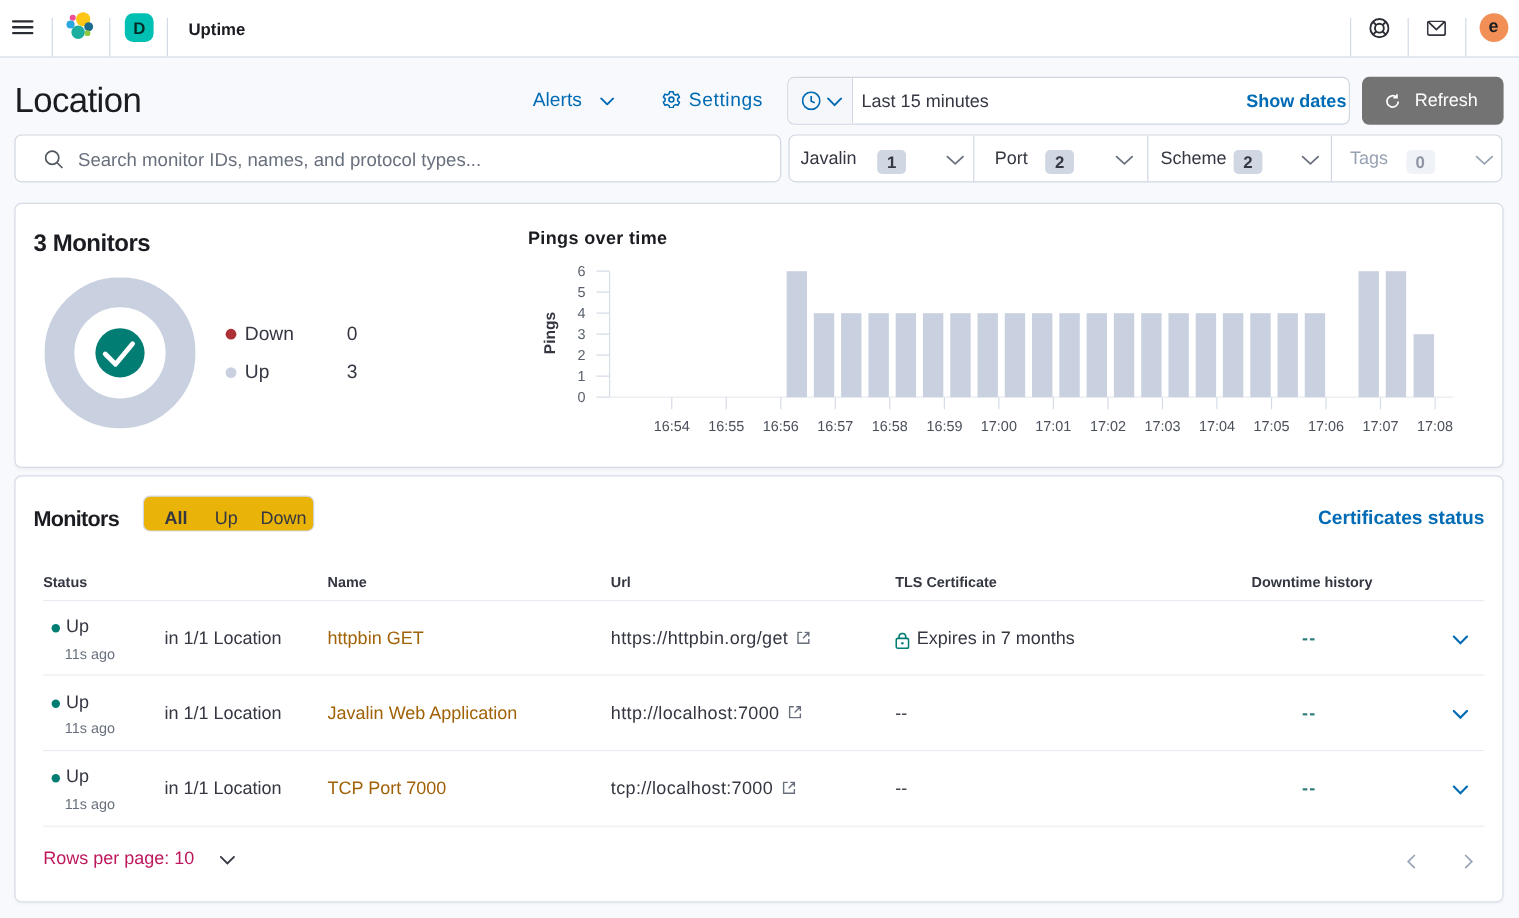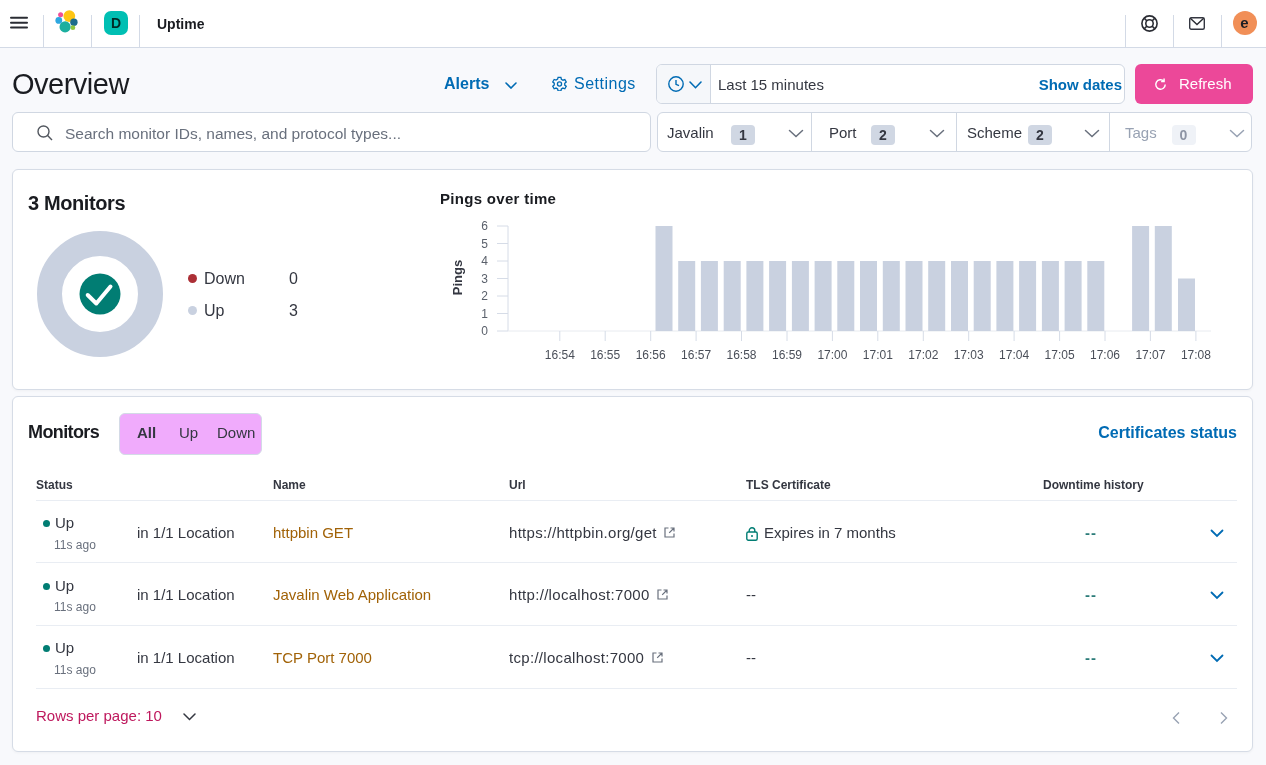--- a/index.html
+++ b/index.html
@@ -8,47 +8,47 @@
   .abs { position:absolute; }
   
   #topbar { position:absolute; left:0; top:0; width:1266px; height:48px; background:#fff; border-bottom:1px solid #d3dae6; }
   .vsep { position:absolute; top:15px; bottom:0; width:1px; background:#d3dae6; }
   #uptime-title { position:absolute; left:157px; top:16px; font-size:14px; font-weight:700; color:#1a1c21; }
   .dbadge { position:absolute; left:104px; top:11px; width:24px; height:24px; border-radius:7px; background:#00bfb3; color:#002b26; font-size:14px; font-weight:700; text-align:center; line-height:24px; }
   .avatar { position:absolute; left:1232.5px; top:11px; width:24px; height:24px; border-radius:50%; background:#f18f57; color:#1d1e24; font-size:15px; font-weight:700; text-align:center; line-height:24px; }
   
   #h1 { position:absolute; left:12px; top:68px; font-size:29px; font-weight:400; color:#1a1c21; letter-spacing:-0.5px; }
   .bluelink { color:#006bb4; text-decoration:none; }
-  #alerts { position:absolute; left:444px; top:75px; font-size:16px; font-weight:700; }
+  #alerts { position:absolute; left:444px; top:75px; font-size:16px; font-weight:400; }
   #settings { position:absolute; left:552px; top:75px; font-size:16px; font-weight:500; }
   #datepicker { position:absolute; left:656px; top:64px; width:469px; height:40px; background:#fff; border:1px solid #d0d7e2; border-radius:6px;text-align:center; }
   #dp-quick { position:absolute; left:0; top:0; width:54px; height:38px; background:#f5f7fa; border-right:1px solid #d0d7e2; border-radius:5px 0 0 5px; }
   #dp-text { position:absolute; left:61px; top:11px; font-size:15px; color:#343741; }
   #showdates { position:absolute; right:2px; top:11px; font-size:15px; font-weight:600; color:#006bb4; }
-  #refresh { position:absolute; left:1135px; top:64px; width:118px; height:40px; background:#ec4899; border-radius:6px; color:#fff; }
+  #refresh { position:absolute; left:1135px; top:64px; width:118px; height:40px; background:#737373; border-radius:6px; color:#fff; }
   #refresh span { position:absolute; left:44px; top:11px; font-size:15px; font-weight:500; }
   
   #search { position:absolute; left:12px; top:112px; width:639px; height:40px; background:#fff; border:1px solid #d0d7e2; border-radius:6px; }
   #search .ph { position:absolute; left:52px; top:12px; font-size:15.5px; color:#69707d; }
   #filters { position:absolute; left:657px; top:112px; width:595px; height:40px; background:#fff; border:1px solid #d0d7e2; border-radius:6px; }
   .fdiv { position:absolute; top:0; bottom:0; width:1px; background:#d0d7e2; }
   .ftext { position:absolute; top:11px; font-size:15px; color:#343741; }
   .fbadge { position:absolute; top:12px; width:24px; height:20px; border-radius:4px; background:#d0d7e3; color:#343741; font-size:14px; font-weight:700; text-align:center; line-height:20px; }
   .fchev { position:absolute; top:16px; }
   
   .panel { position:absolute; left:12px; width:1241px; background:#fff; border:1px solid #d6dce6; border-radius:6px; box-shadow:0 1px 3px rgba(0,0,0,0.04); }
   #panel1 { top:169px; height:221px; }
   #panel2 { top:396px; height:356px; }
   #p1title { position:absolute; left:28px; top:191.5px; font-size:20px; font-weight:700; color:#1a1c21; letter-spacing:-0.4px; }
   
   .dot { position:absolute; width:9px; height:9px; border-radius:50%; }
   .legtext { position:absolute; font-size:16px; color:#343741; }
   
   #p2title { position:absolute; left:28px; top:422px; font-size:18px; font-weight:700; color:#1a1c21; letter-spacing:-0.6px; }
-  #tabs { position:absolute; left:119px; top:413px; width:143px; height:42px; background:#f0abfc; border:1px solid #d3dae6; border-radius:6px; font-size:15px; }
+  #tabs { position:absolute; left:119px; top:413px; width:143px; height:30px; background:#eab308; border:1px solid #d3dae6; border-radius:6px; font-size:15px; }
   #tabs span { position:absolute; top:10px; }
   #certlink { position:absolute; right:29px; top:424px; font-size:16px; font-weight:600; color:#006bb4; }
   .cell.hdr { font-size:12px; font-weight:700; color:#343741; }
   .rowline { position:absolute; left:36px; right:29px; height:1px; background:#e9edf3; }
   
   .cell.small { font-size:12px; color:#69707d; }
   .cell { position:absolute; font-size:15px; color:#343741; }
   .namelink { color:#a16207; }
   .urlcell { letter-spacing:0.3px; }
   .tealdash { color:#2b7c79; font-weight:700; letter-spacing:1px; }
@@ -92,21 +92,21 @@
   <div class="vsep" style="left:1173px"></div>
 
   <svg class="abs" style="left:1189px;top:17px" width="16" height="13" viewBox="0 0 16 13">
     <rect x="0.7" y="0.7" width="14.6" height="11.6" rx="1.5" fill="none" stroke="#343741" stroke-width="1.4"></rect>
     <path d="M1.3 1.3 L8 7.6 L14.7 1.3" fill="none" stroke="#2a2c33" stroke-width="1.4"></path>
   </svg>
   <div class="vsep" style="left:1221px"></div>
   <div class="avatar">e</div>
 </div>
 
-<div id="h1">Overview</div>
+<div id="h1">Location</div>
 <div id="alerts" class="bluelink">Alerts
   <svg style="margin-left:11px" width="12" height="7" viewBox="0 0 12 7">
       <path d="M1 1 L6 6 L11 1" fill="none" stroke="#006bb4" stroke-width="1.6" stroke-linecap="round"></path>
     </svg>
 </div>
 <div id="settings" class="bluelink">
   <svg style="margin-right:7px;vertical-align:-2px" width="15" height="15" viewBox="0 0 16 16">
     <path fill="none" stroke="#006bb4" stroke-width="1.4" d="M6.5 1.5 h3 l.5 2 1.7 1 2-.7 1.5 2.6-1.6 1.3v2l1.6 1.3-1.5 2.6-2-.7-1.7 1-.5 2h-3l-.5-2-1.7-1-2 .7L.8 10.9 2.4 9.6v-2L.8 6.3 2.3 3.7l2 .7 1.7-1z"></path>
     <circle cx="8" cy="8.5" r="2.2" fill="none" stroke="#006bb4" stroke-width="1.4"></circle>
   </svg><span style="letter-spacing:0.5px">Settings</span></div>

